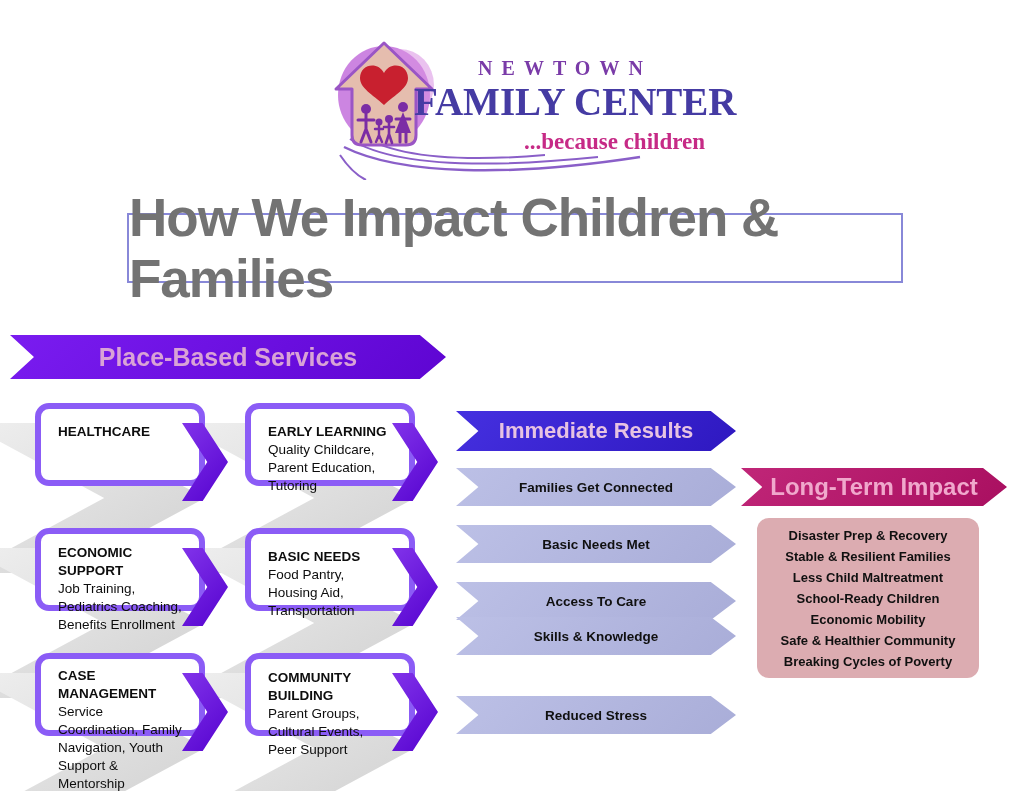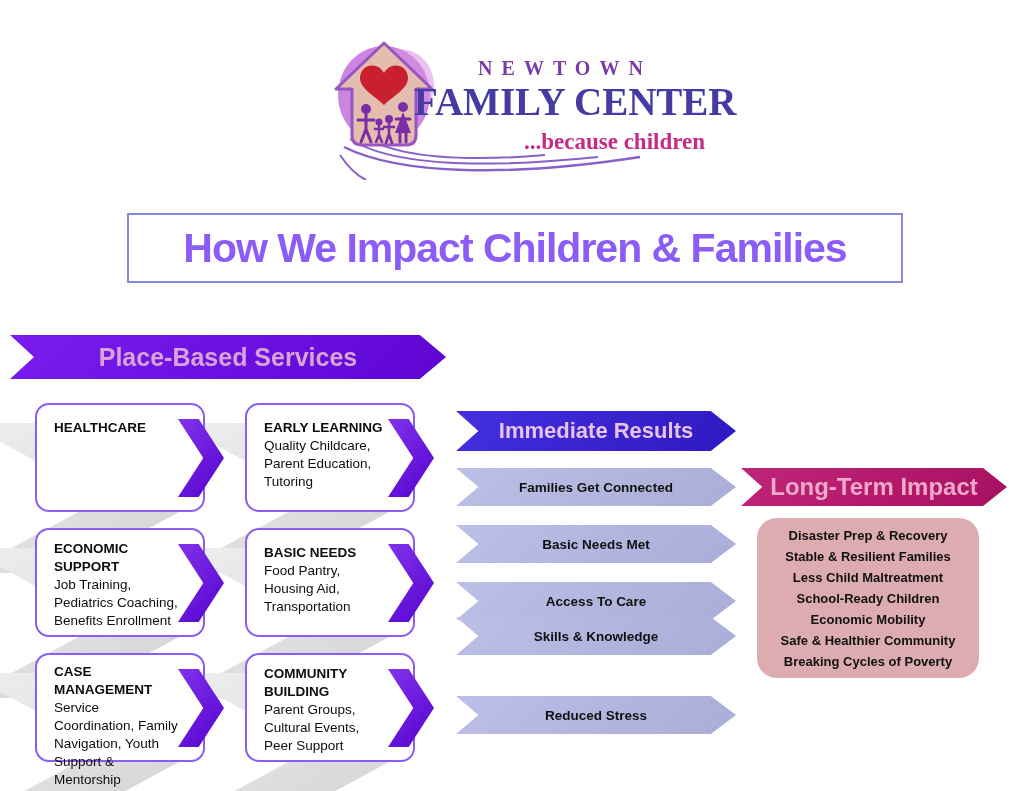--- a/index.html
+++ b/index.html
@@ -24,21 +24,21 @@
     position:absolute;left:150px;top:94px;width:225px;text-align:right;
     font-family:"Liberation Serif", serif;font-weight:bold;
     font-size:23px;color:#c62a86;
   }
   
   .title-box{
     position:absolute;left:127px;top:213px;width:772px;height:66px;
     border:2px solid #8888d8;background:#fff;
     display:flex;align-items:center;justify-content:center;
   }
-  .title-text{font-size:41px;font-weight:bold;color:#8b5cf6;letter-spacing:-1px;}
+  .title-text{font-size:53px;font-weight:bold;color:#737373;letter-spacing:-1px;}
   
   .ribbon{
     position:absolute;display:flex;align-items:center;justify-content:center;
     font-weight:bold;
     clip-path:polygon(0 0,94% 0,100% 50%,94% 100%,0 100%,5.5% 50%);
   }
   .ribbon-services{
     left:10px;top:335px;width:436px;height:44px;font-size:25px;
     background:linear-gradient(135deg,#7a1cf0,#5e05d2);color:#d9a3d6;
   }
@@ -59,36 +59,36 @@
     clip-path:polygon(0 0,91% 0,100% 50%,91% 100%,0 100%,8% 50%);
     font-weight:bold;font-size:13.5px;color:#101010;
   }
   
   .gray-chev{
     position:absolute;width:240px;height:150px;z-index:0;
     background:linear-gradient(150deg,#efefef,#d0d0d0);
     clip-path:polygon(0 0,42% 0,100% 50%,42% 100%,0 100%,58% 50%);
   }
   .svc-box{
-    position:absolute;width:170px;height:109px;z-index:2;
-    background:#fff;border:2px solid #8b5cf6;border-radius:14px;
+    position:absolute;width:170px;height:83px;z-index:2;
+    background:#fff;border:6px solid #8b5cf6;border-radius:14px;
     box-sizing:border-box;
   }
   .svc-text{position:absolute;left:17px;top:13px;width:124px;line-height:1.13;}
   .svc-title{font-weight:bold;font-size:13.5px;color:#0d0d0d;}
   .svc-desc{font-size:13.5px;color:#0d0d0d;}
   .svc-chev{
     position:absolute;left:141px;top:14px;width:46px;height:78px;z-index:3;
     background:linear-gradient(135deg,#8133ea,#5502cf);
     clip-path:polygon(0 0,45% 0,100% 50%,45% 100%,0 100%,55% 50%);
   }
   
   .pill-box{
     position:absolute;left:757px;top:518px;width:222px;height:160px;
-    background:#dcacb1;border-radius:20px;
+    background:#dcacb1;border-radius:12px;
     display:flex;flex-direction:column;align-items:center;justify-content:center;
     gap:6px;
   }
   .pill-line{font-weight:bold;font-size:13px;color:#101010;text-align:center;}
 </style>
 </head>
 <body>
 
 <div class="stage">
 

